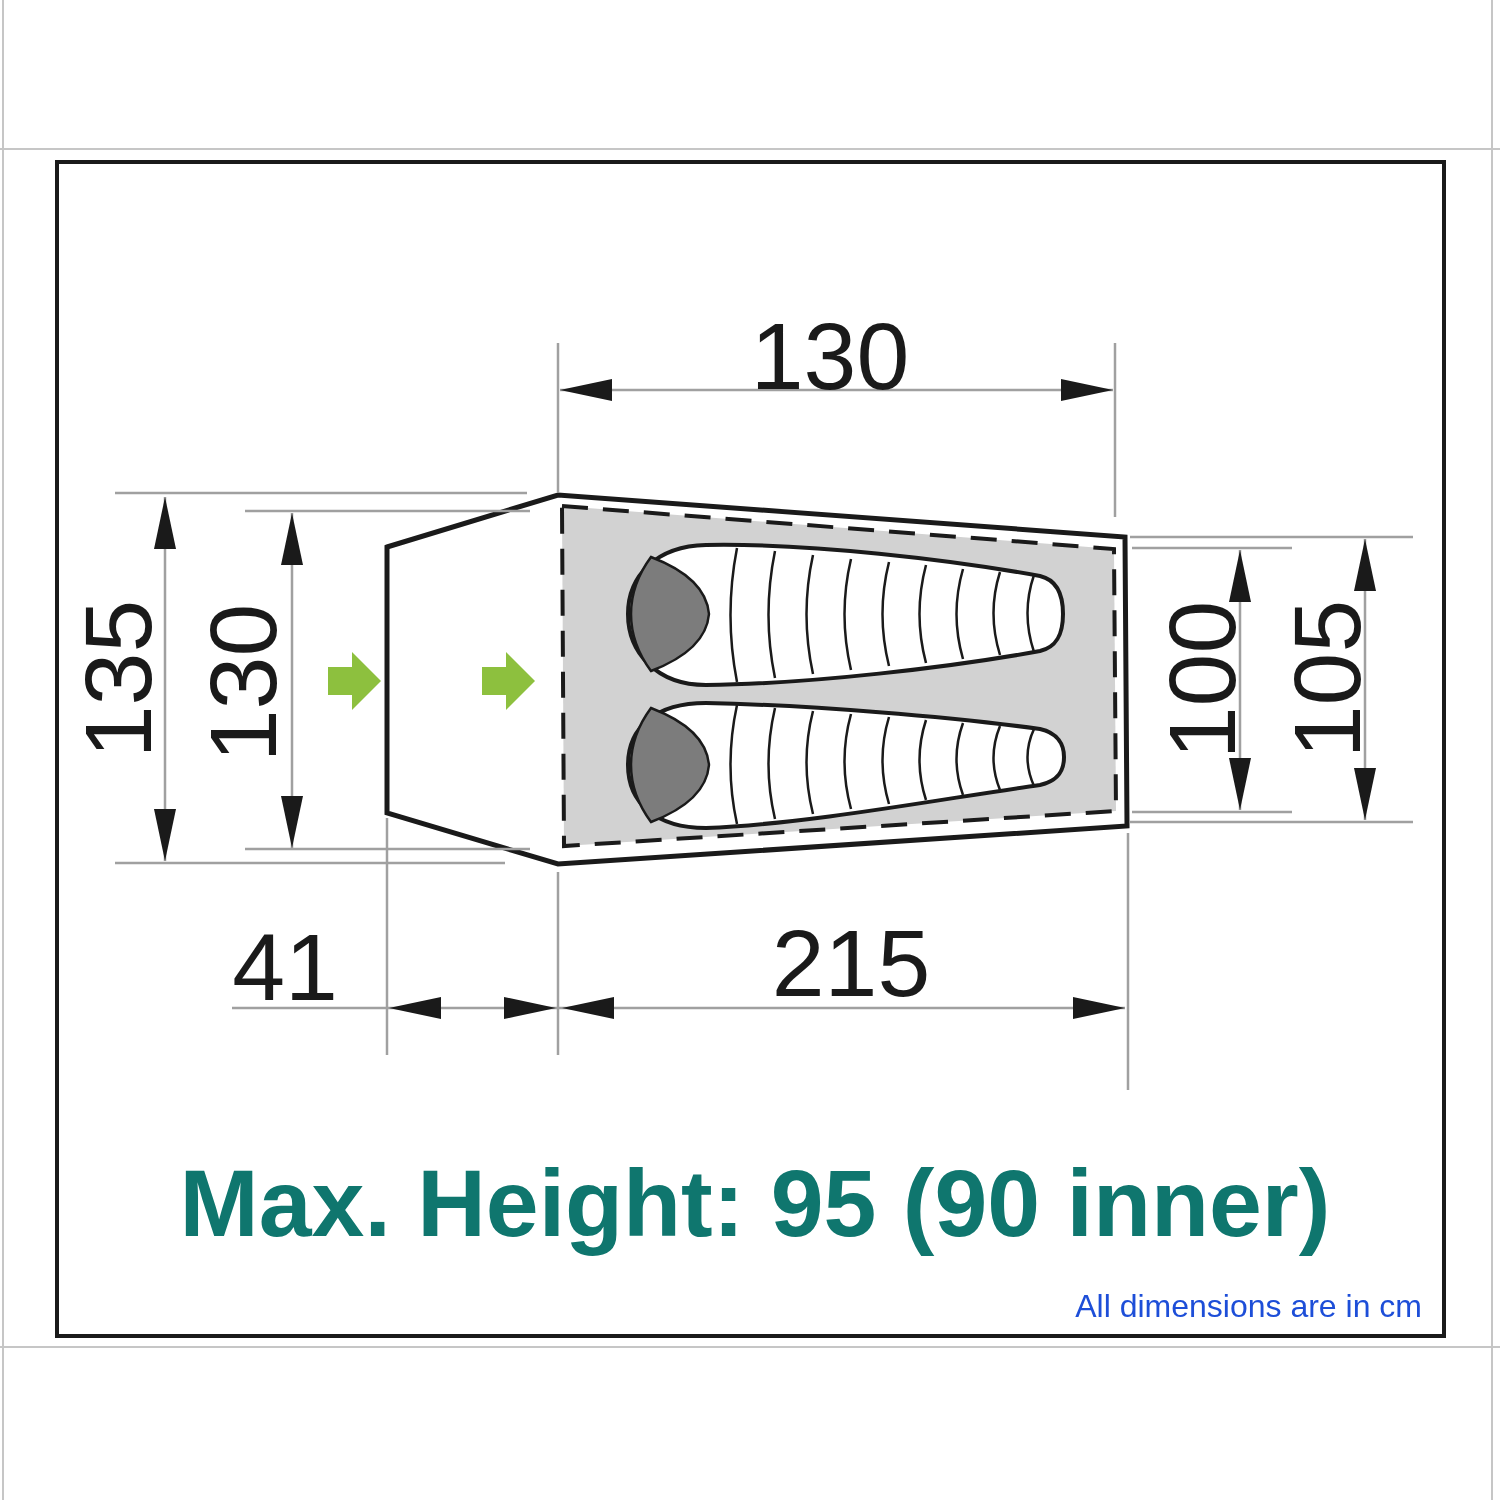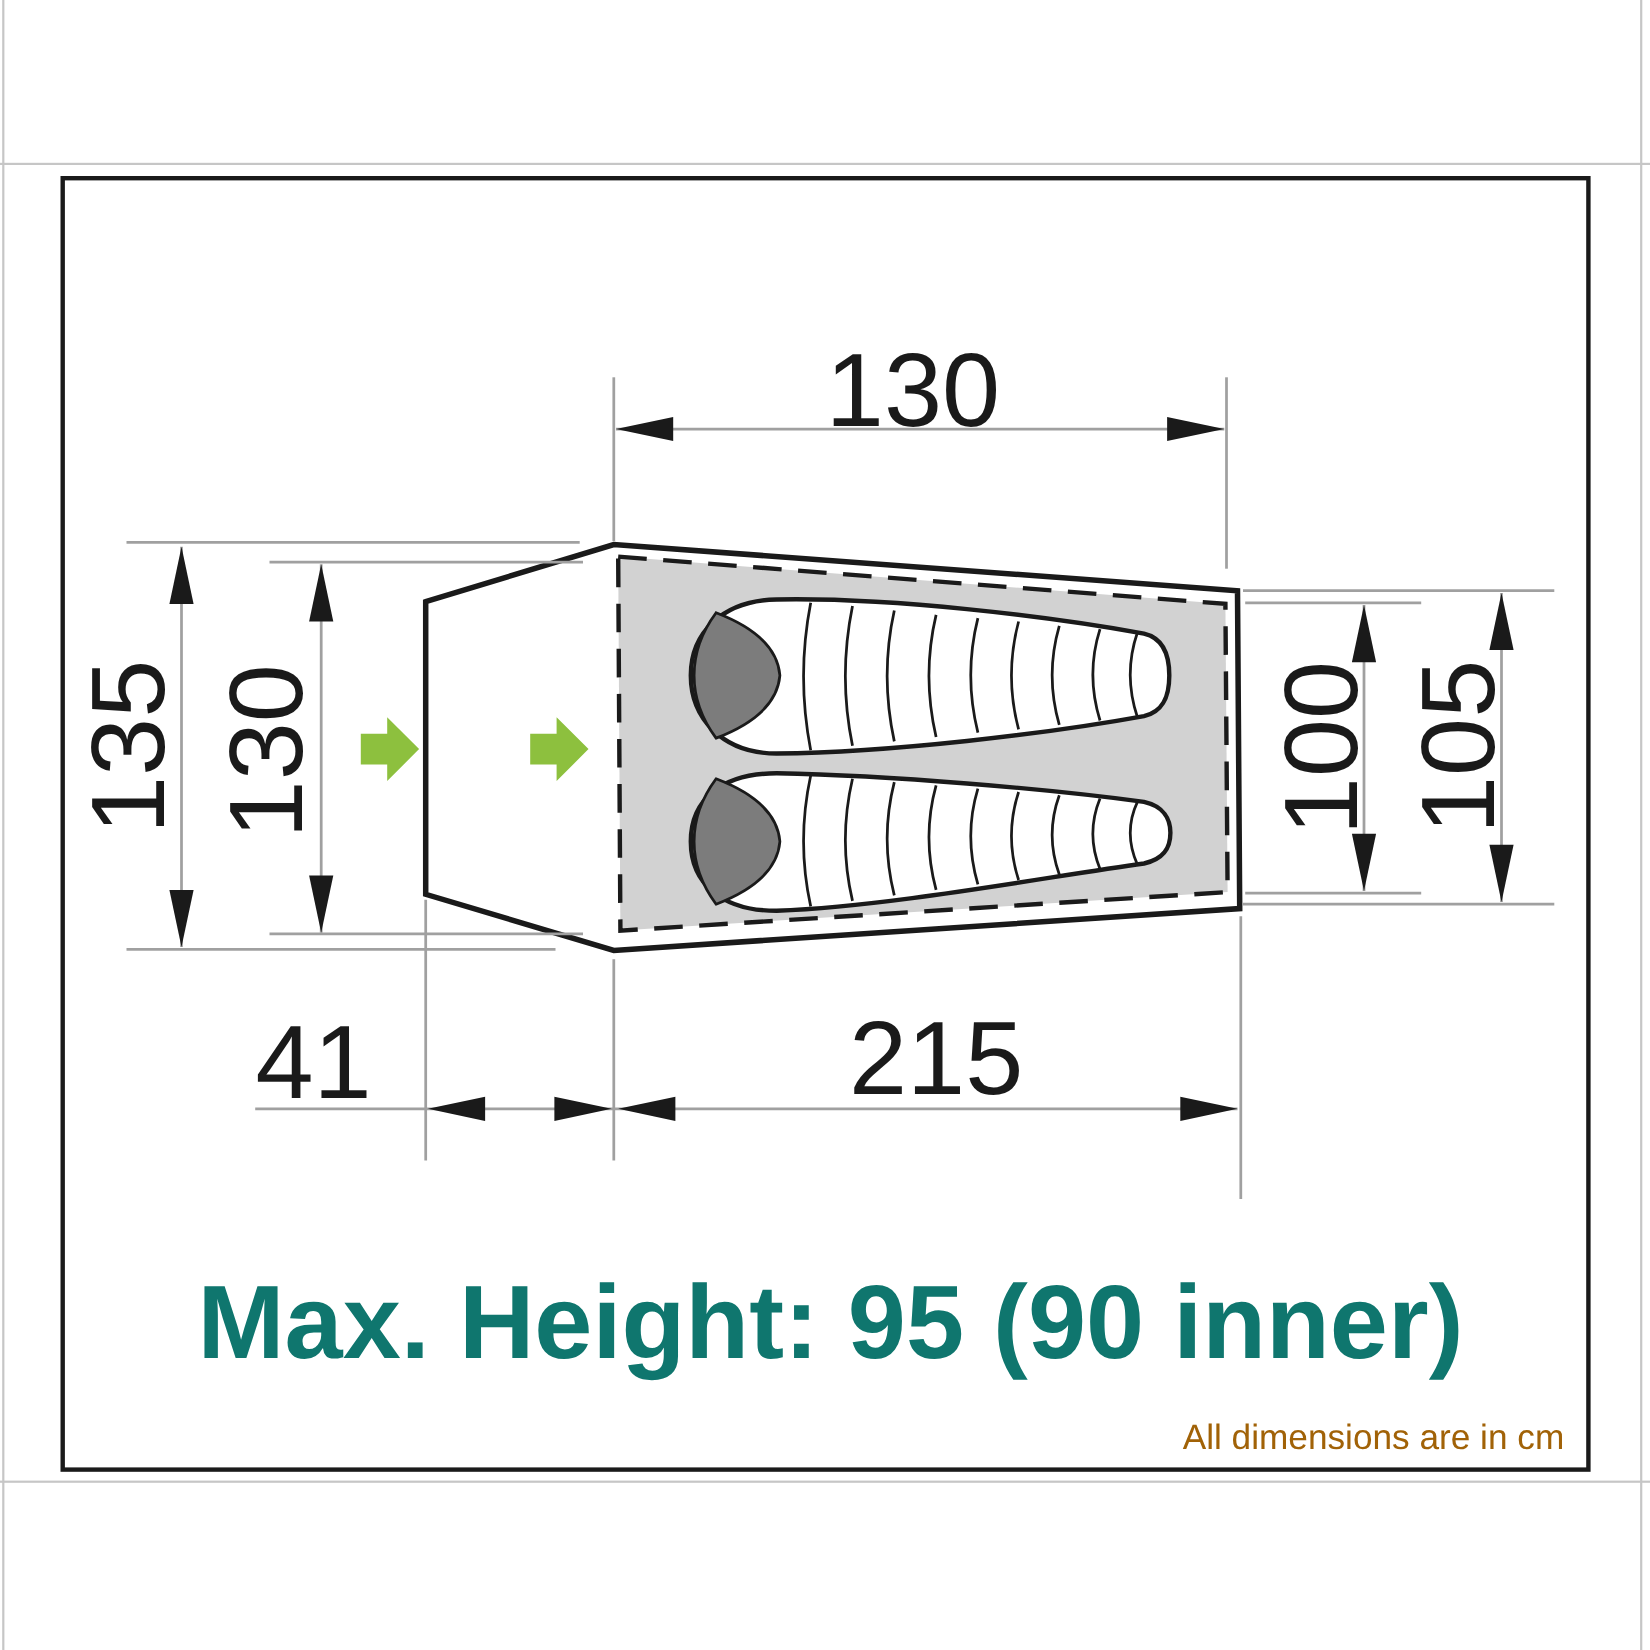--- a/index.html
+++ b/index.html
@@ -56,21 +56,21 @@
     white-space: nowrap;
     line-height: 1;
     font-weight: bold;
   }
   #units-note {
     position: absolute;
     left: 1422px;
     top: 1306px;
     transform: translate(-100%, -50%);
     font-size: 32px;
-    color: #a16207;
+    color: #1d4ed8;
     white-space: nowrap;
     line-height: 1;
   }
 </style>
 </head>
 <body>
 
 <div class="page-edge h" style="top:148px"></div>
 <div class="page-edge h" style="top:1346px"></div>
 <div class="page-edge v" style="left:2px"></div>

